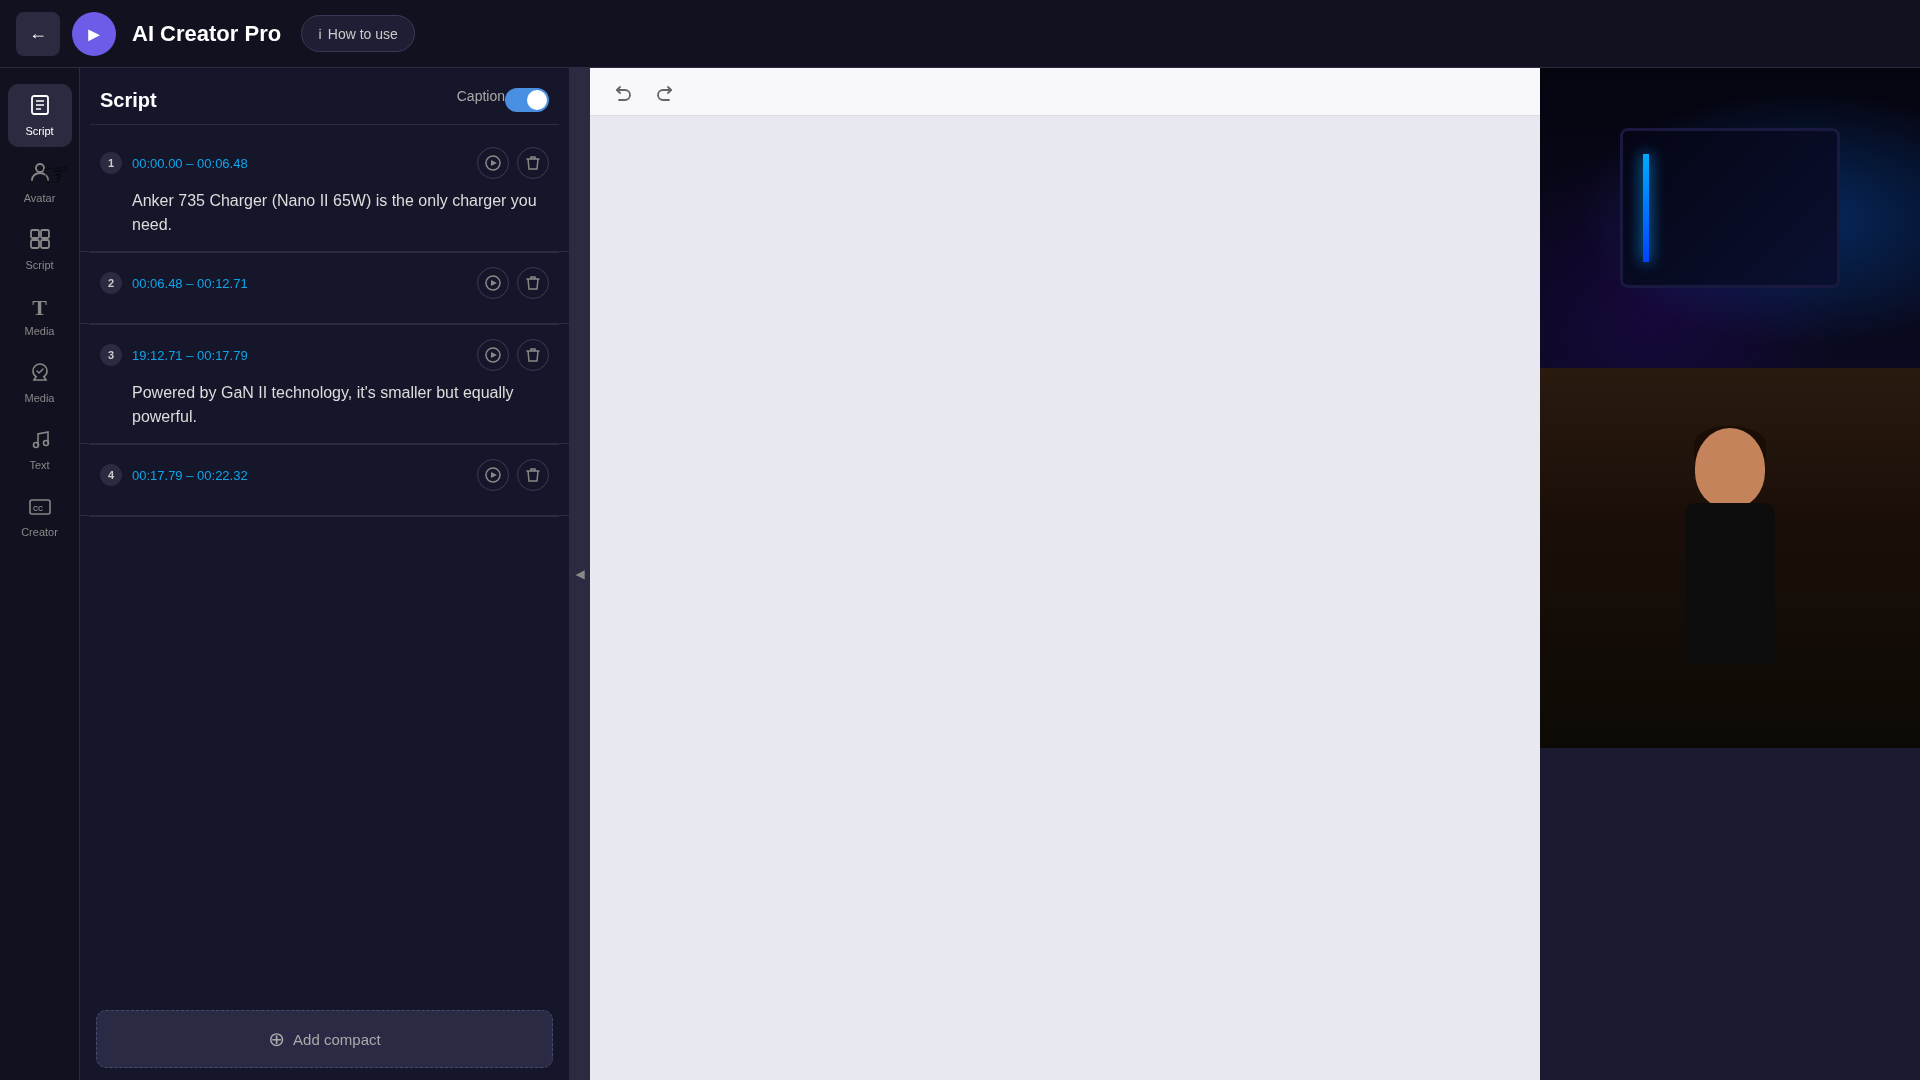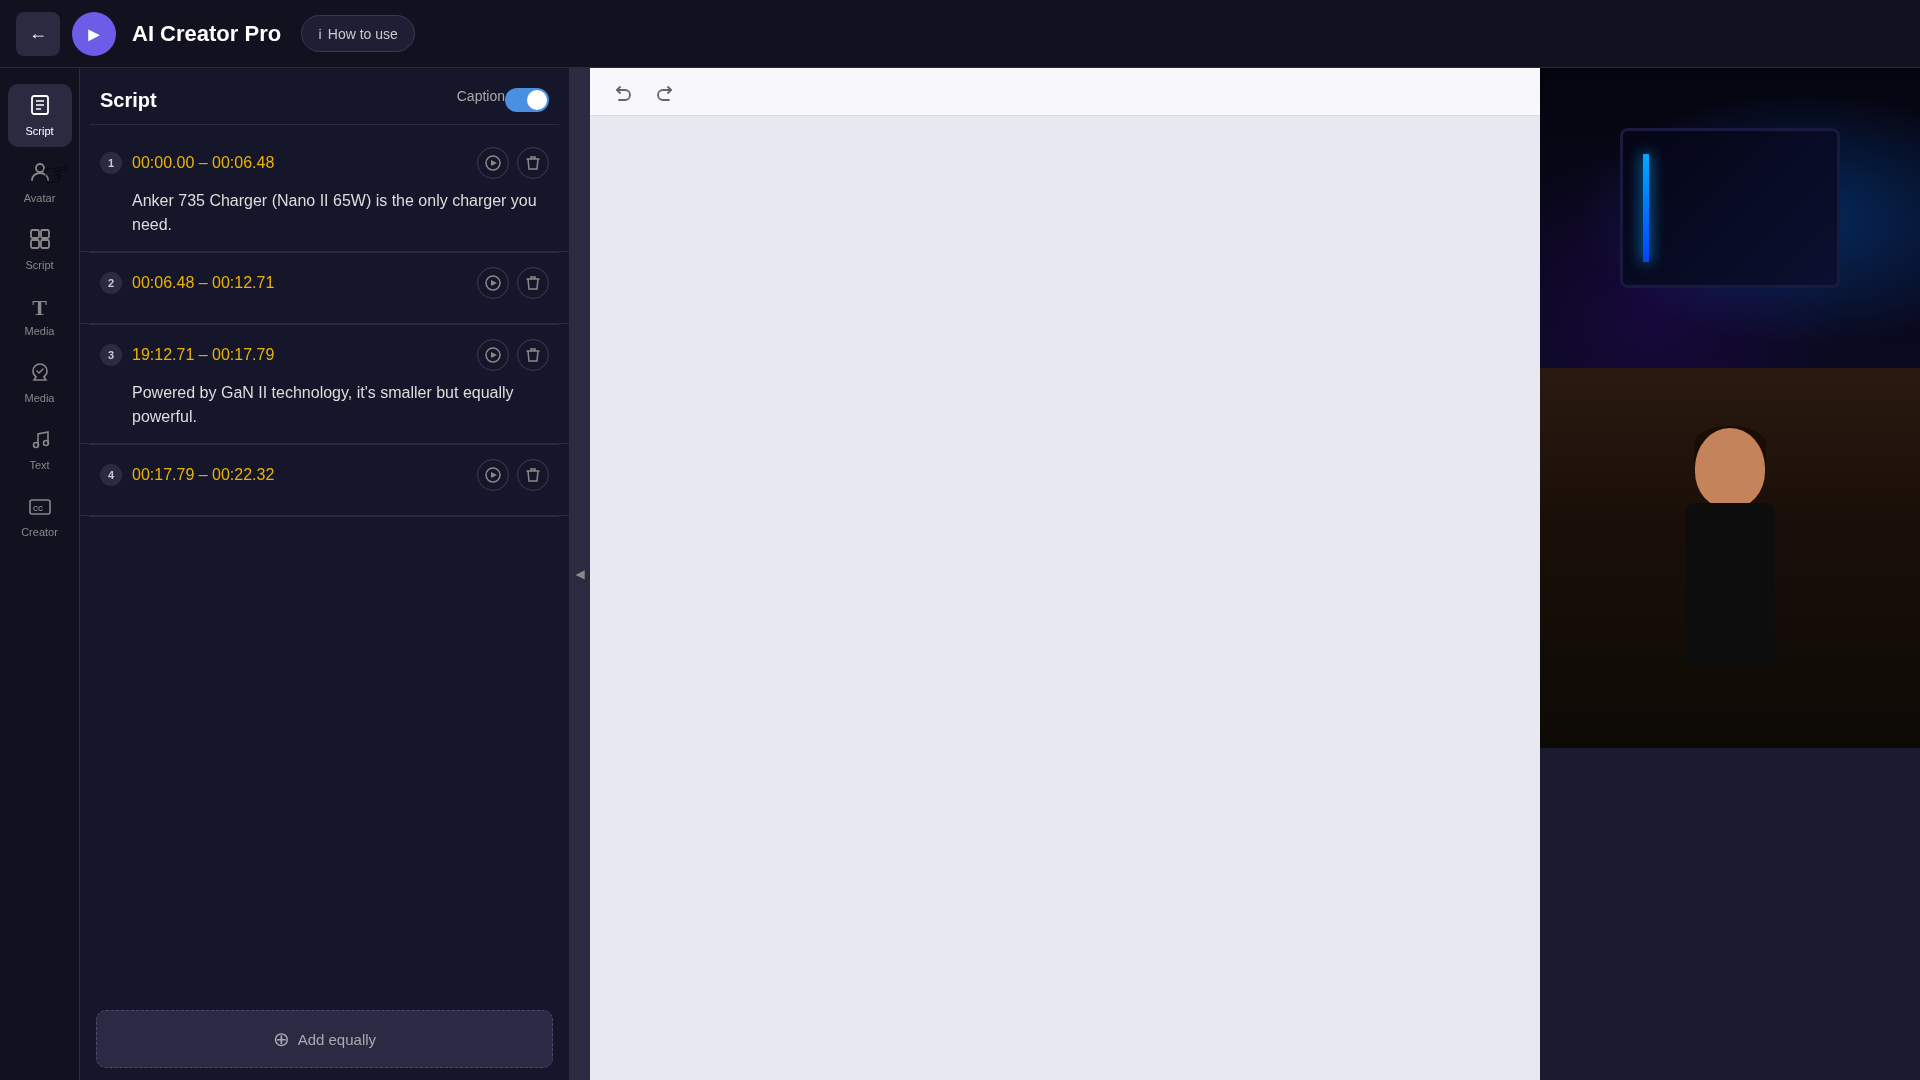--- a/index.html
+++ b/index.html
@@ -213,22 +213,22 @@
       display: flex;
       align-items: center;
       justify-content: center;
       color: #ccc;
       font-size: 11px;
       font-weight: 600;
       flex-shrink: 0;
     }
 
     .item-time {
-      color: #eab308;
-      font-size: 16px;
+      color: #0ea5e9;
+      font-size: 13px;
       flex: 1;
     }
 
     .item-actions {
       display: flex;
       gap: 8px;
     }
 
     .action-btn {
       width: 32px;
@@ -635,21 +635,21 @@
           </div>
         </div>
       </div>
 
       <div class="divider"></div>
 
     </div>
 
     <div class="add-script-btn">
       <span style="font-size:20px;">⊕</span>
-      <span>Add equally</span>
+      <span>Add compact</span>
     </div>
 
   </div>
 
   <div class="collapse-btn">
     <span style="font-size:12px;">◀</span>
   </div>
 
   <div class="canvas-area">
     <div class="canvas-toolbar">

